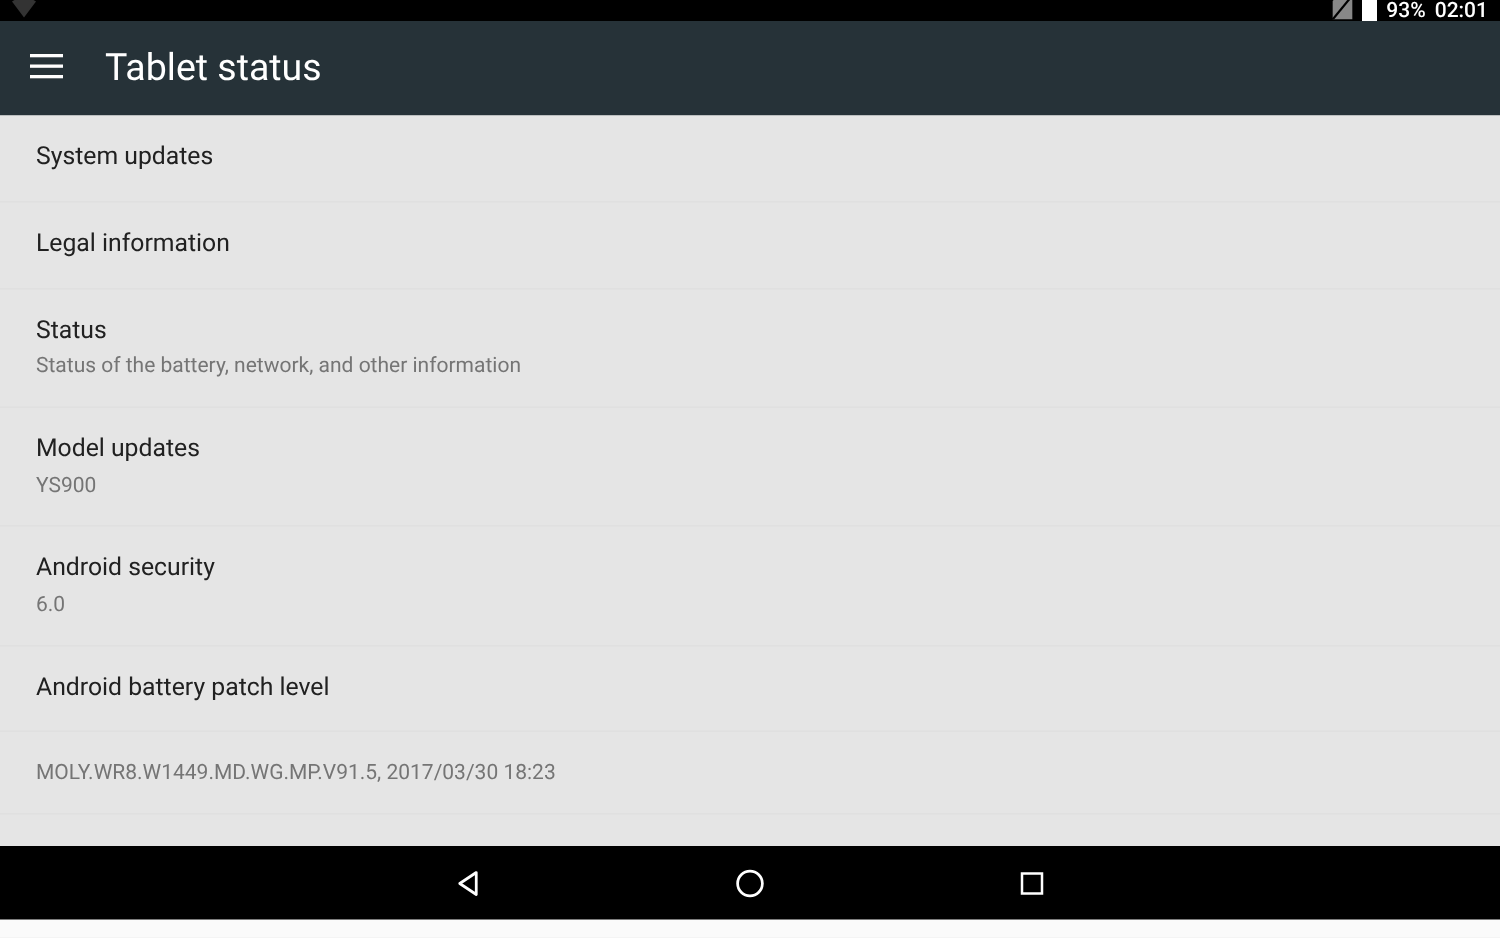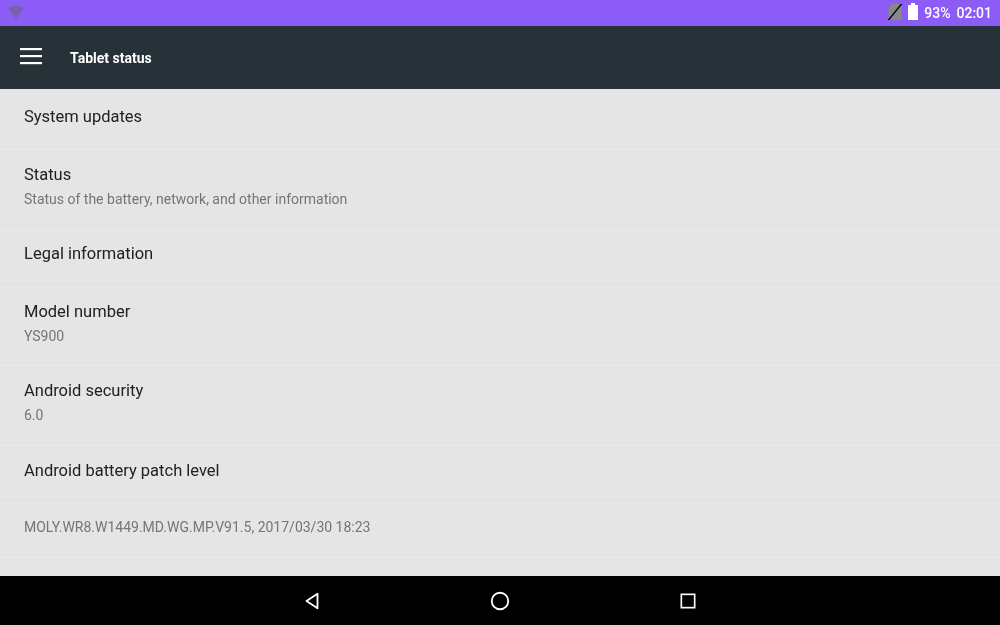--- a/index.html
+++ b/index.html
@@ -1,23 +1,23 @@
 <!DOCTYPE html>
 <html><head>
   <meta charset="utf-8">
   <style>
     * { margin: 0; padding: 0; box-sizing: border-box; }
     html, body { width: 1000px; height: 625px; font-family: Roboto, "Helvetica Neue", Arial, sans-serif; overflow: hidden; background: #fafafa; }
-    .statusbar { height: 26px; background: #8b5cf6; color: #fff; display: flex; align-items: center; justify-content: space-between; padding: 0 8px; font-size: 14px; }
+    .statusbar { height: 14px; background: #000000; color: #fff; display: flex; align-items: center; justify-content: space-between; padding: 0 8px; font-size: 14px; }
     .statusbar .left { display: flex; align-items: center; gap: 6px; }
     .statusbar .right { display: flex; align-items: center; gap: 6px; }
     .wifi-icon { opacity: 0.5; }
     .battery-text, .clock { font-weight: 500; }
     .appbar { height: 63px; background: #263238; color: #fff; display: flex; align-items: center; padding: 0 20px; gap: 28px; }
-    .appbar .title { font-size: 14px; font-weight: 700; }
+    .appbar .title { font-size: 25px; font-weight: 400; }
     .hamburger { cursor: pointer; }
     .content { height: 487px; background: #e5e5e5; overflow-y: auto; }
     .row { padding: 16px 24px; border-bottom: 1px solid #e0e0e0; cursor: pointer; }
     .row .primary { font-size: 16.5px; color: #212121; line-height: 1.5; }
     .row .secondary { font-size: 14px; color: #757575; margin-top: 2px; line-height: 1.4; }
     .navbar { height: 49px; background: #000; display: flex; align-items: center; justify-content: center; gap: 140px; }
     .navbtn { color: #fff; cursor: pointer; display: flex; align-items: center; justify-content: center; width: 48px; height: 48px; }
   </style>
 </head>
 <body>
@@ -57,28 +57,28 @@
       </svg>
   </span>
   <span class="title">Tablet status</span>
 </div>
 
 <div class="content">
   <div class="row">
     <div class="primary">System updates</div>
   </div>
   <div class="row">
+    <div class="primary">Legal information</div>
+  </div>
+  <div class="row">
     <div class="primary">Status</div>
     <div class="secondary">Status of the battery, network, and other information</div>
   </div>
   <div class="row">
-    <div class="primary">Legal information</div>
-  </div>
-  <div class="row">
-    <div class="primary">Model number</div>
+    <div class="primary">Model updates</div>
     <div class="secondary">YS900</div>
   </div>
   <div class="row">
     <div class="primary">Android security</div>
     <div class="secondary">6.0</div>
   </div>
   <div class="row">
     <div class="primary">Android battery patch level</div>
   </div>
   <div class="row">

